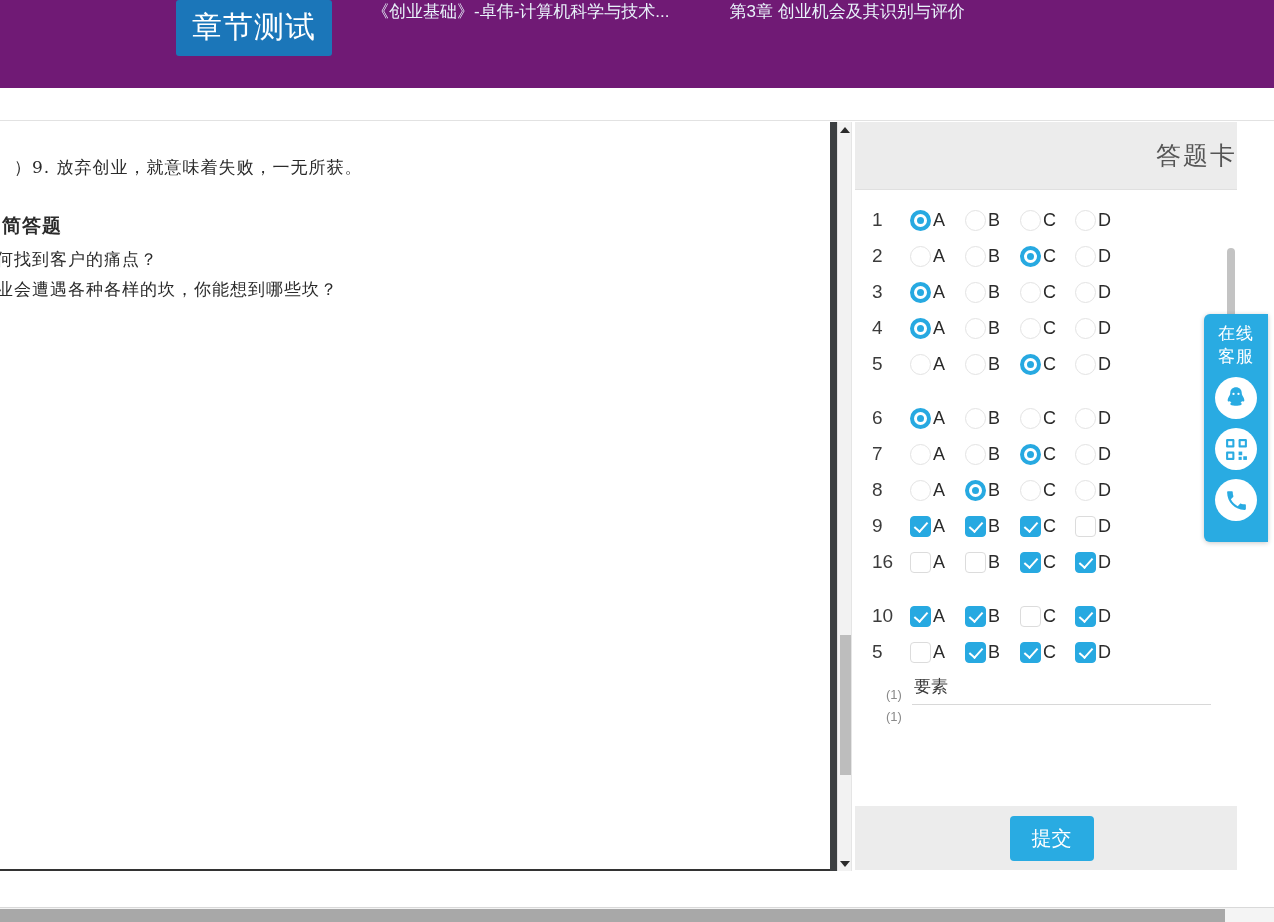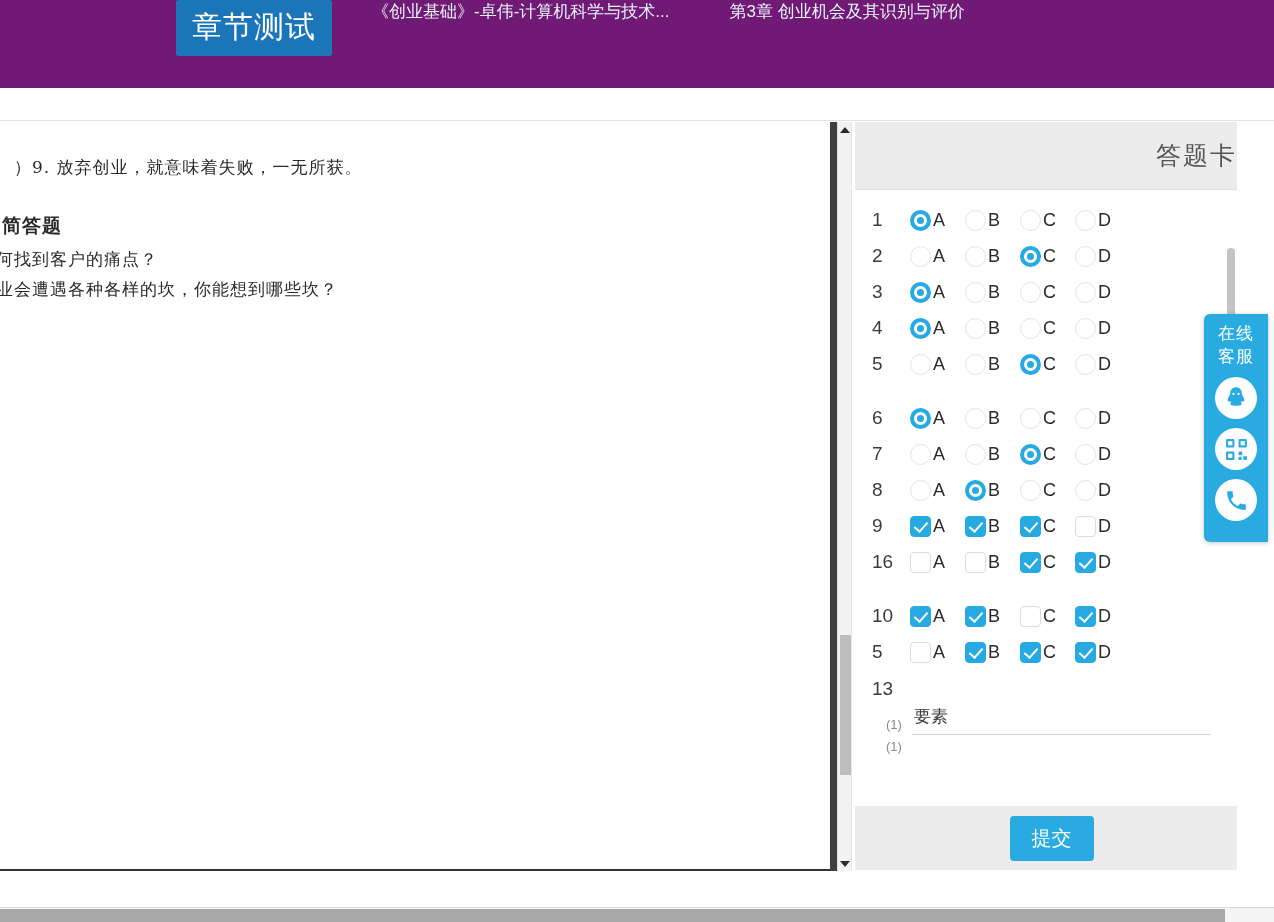--- a/index.html
+++ b/index.html
@@ -494,21 +494,20 @@
           </div>
           <div class="opt">
             <span class="chk on"></span>
             <span class="lbl">C</span>
           </div>
           <div class="opt">
             <span class="chk on"></span>
             <span class="lbl">D</span>
           </div>
         </div>
-        <div class="qnum-solo">13</div>
         <div class="fillrow">
           <div class="sub">(1)</div>
           <input class="fillinput" type="text" value="要素" style="">
         </div>
         <div class="fillrow">
           <div class="sub">(1)</div>
         </div>
       </div>
 
     <div class="card-footer">

